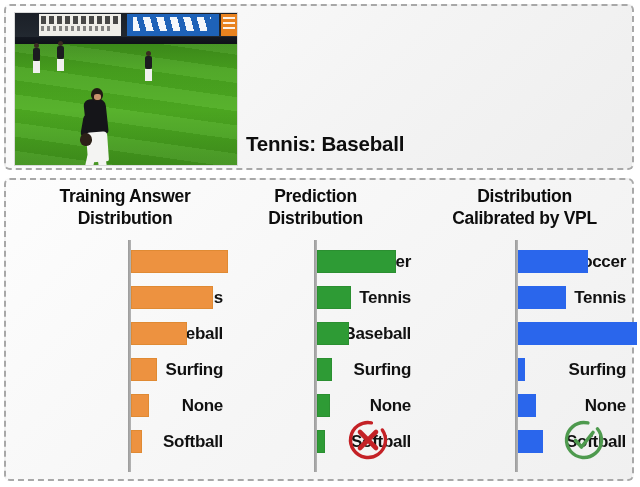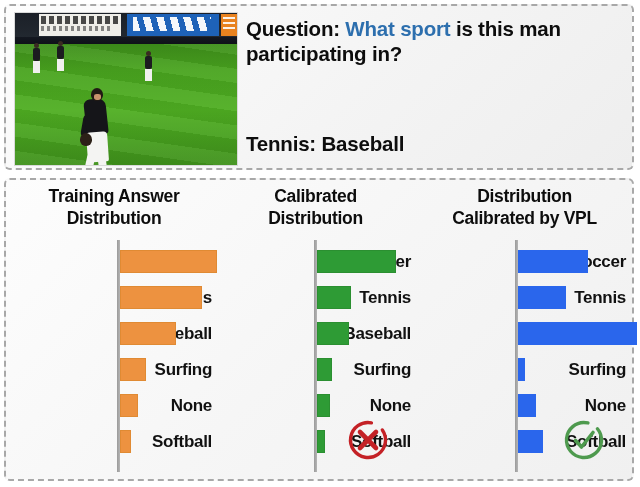--- a/index.html
+++ b/index.html
@@ -133,21 +133,21 @@
     box-sizing: border-box;
     border: 2px dashed #a8a8a8;
     border-radius: 6px;
     background: linear-gradient(135deg,#fdfdfd 0%, #f6f6f6 50%, #f0f0f0 100%);
   }
   .chart {
     position: absolute;
     top: 0;
     height: 100%;
   }
-  #chart-0 { left: 4px;   width: 208px; }
+  #chart-0 { left: 15px;   width: 208px; }
   #chart-1 { left: 208px; width: 203px; }
   #chart-2 { left: 411px; width: 215px; }
 
   .chart-title {
     position: absolute;
     top: 6px;
     left: 0;
     width: 100%;
     text-align: center;
     font-size: 17.5px;
@@ -261,23 +261,20 @@
         <div class="face"></div>
         <div class="pants"></div>
         <div class="legL"></div>
         <div class="legR"></div>
         <div class="glove"></div>
 
       </div>
     </div>
   </div>
 
-  <div id="qa-text">
-    <div id="question"><span>Question: </span><span class="hl">What sport</span><span> is this man participating in?</span></div>
-  </div>
 
   <div id="answer"><span>Tennis: </span><span>Baseball</span></div>
 </div>
 
 <div id="charts-panel">
 
   <div class="chart" id="chart-0">
     <div class="chart-title">Training Answer
 Distribution</div>
     <div class="plot">
@@ -303,21 +300,21 @@
           <div class="bar orange" style="width: 18px;"></div>
         </div>
         <div class="row" style="top: 184px;">
           <div class="row-label">Softball</div>
           <div class="bar orange" style="width: 11px;"></div>
         </div>
       </div>
   </div>
 
   <div class="chart" id="chart-1">
-    <div class="chart-title">Calibrated
+    <div class="chart-title">Prediction
 Distribution</div>
     <div class="plot">
       <div class="axis"></div>
     <div class="row" style="top: 4px;">
           <div class="row-label">Soccer</div>
           <div class="bar green" style="width: 79.2px;"></div>
         </div>
         <div class="row" style="top: 40px;">
           <div class="row-label">Tennis</div>
           <div class="bar green" style="width: 34.2px;"></div>

